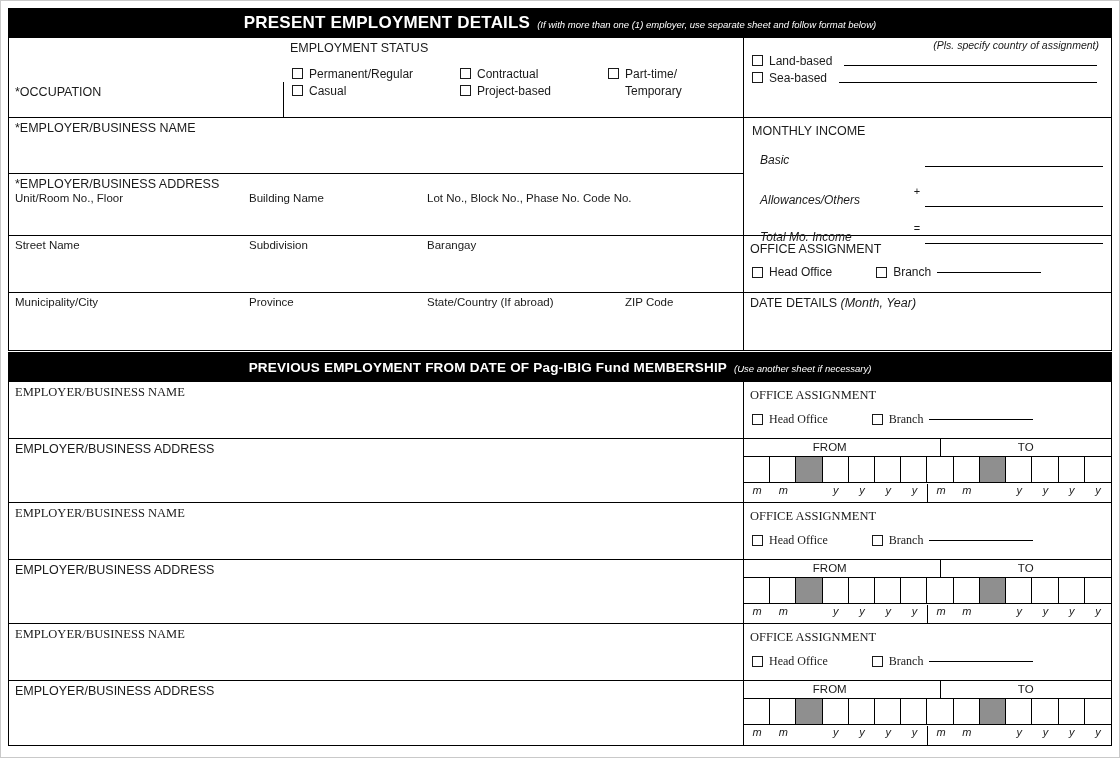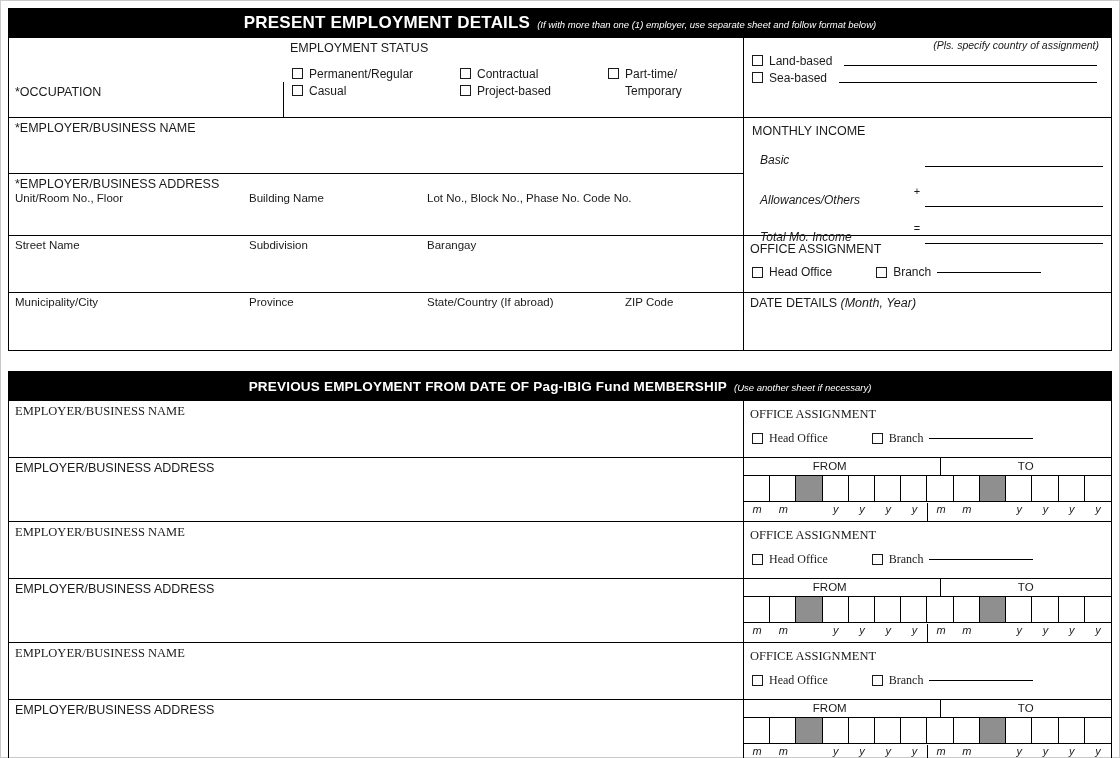--- a/index.html
+++ b/index.html
@@ -4,21 +4,21 @@
 <style>
   * { box-sizing: border-box; margin: 0; padding: 0; }
   html,body { width:1120px; height:758px; background:#fff; font-family:"Liberation Sans", sans-serif; color:#1a1a1a; position:relative; overflow:hidden; }
   .page-border { position:absolute; inset:0; border:1px solid #c9c9c9; pointer-events:none; }
   .form { position:absolute; left:8px; top:8px; width:1104px; }
 
   
   .bar { background:#000; color:#fff; height:30px; display:flex; align-items:center; justify-content:center; }
   .bar-title { font-weight:bold; font-size:17px; letter-spacing:.2px; }
   .bar-note { font-style:italic; font-size:9.5px; margin-left:7px; margin-top:3px; }
-  .bar2 { margin-top:20px; }
+  .bar2 { margin-top:1px; }
 
   .tbl { border:1px solid #000; border-top:none; }
   .row { display:flex; border-bottom:1px solid #000; position:relative; }
   .row:last-child { border-bottom:none; }
   .cell { position:relative; }
   .lbl { font-size:12.5px; padding:3px 0 0 6px; white-space:nowrap; }
   .lbl .it { font-style:italic; }
 
   
   .rowA { height:80px; }

